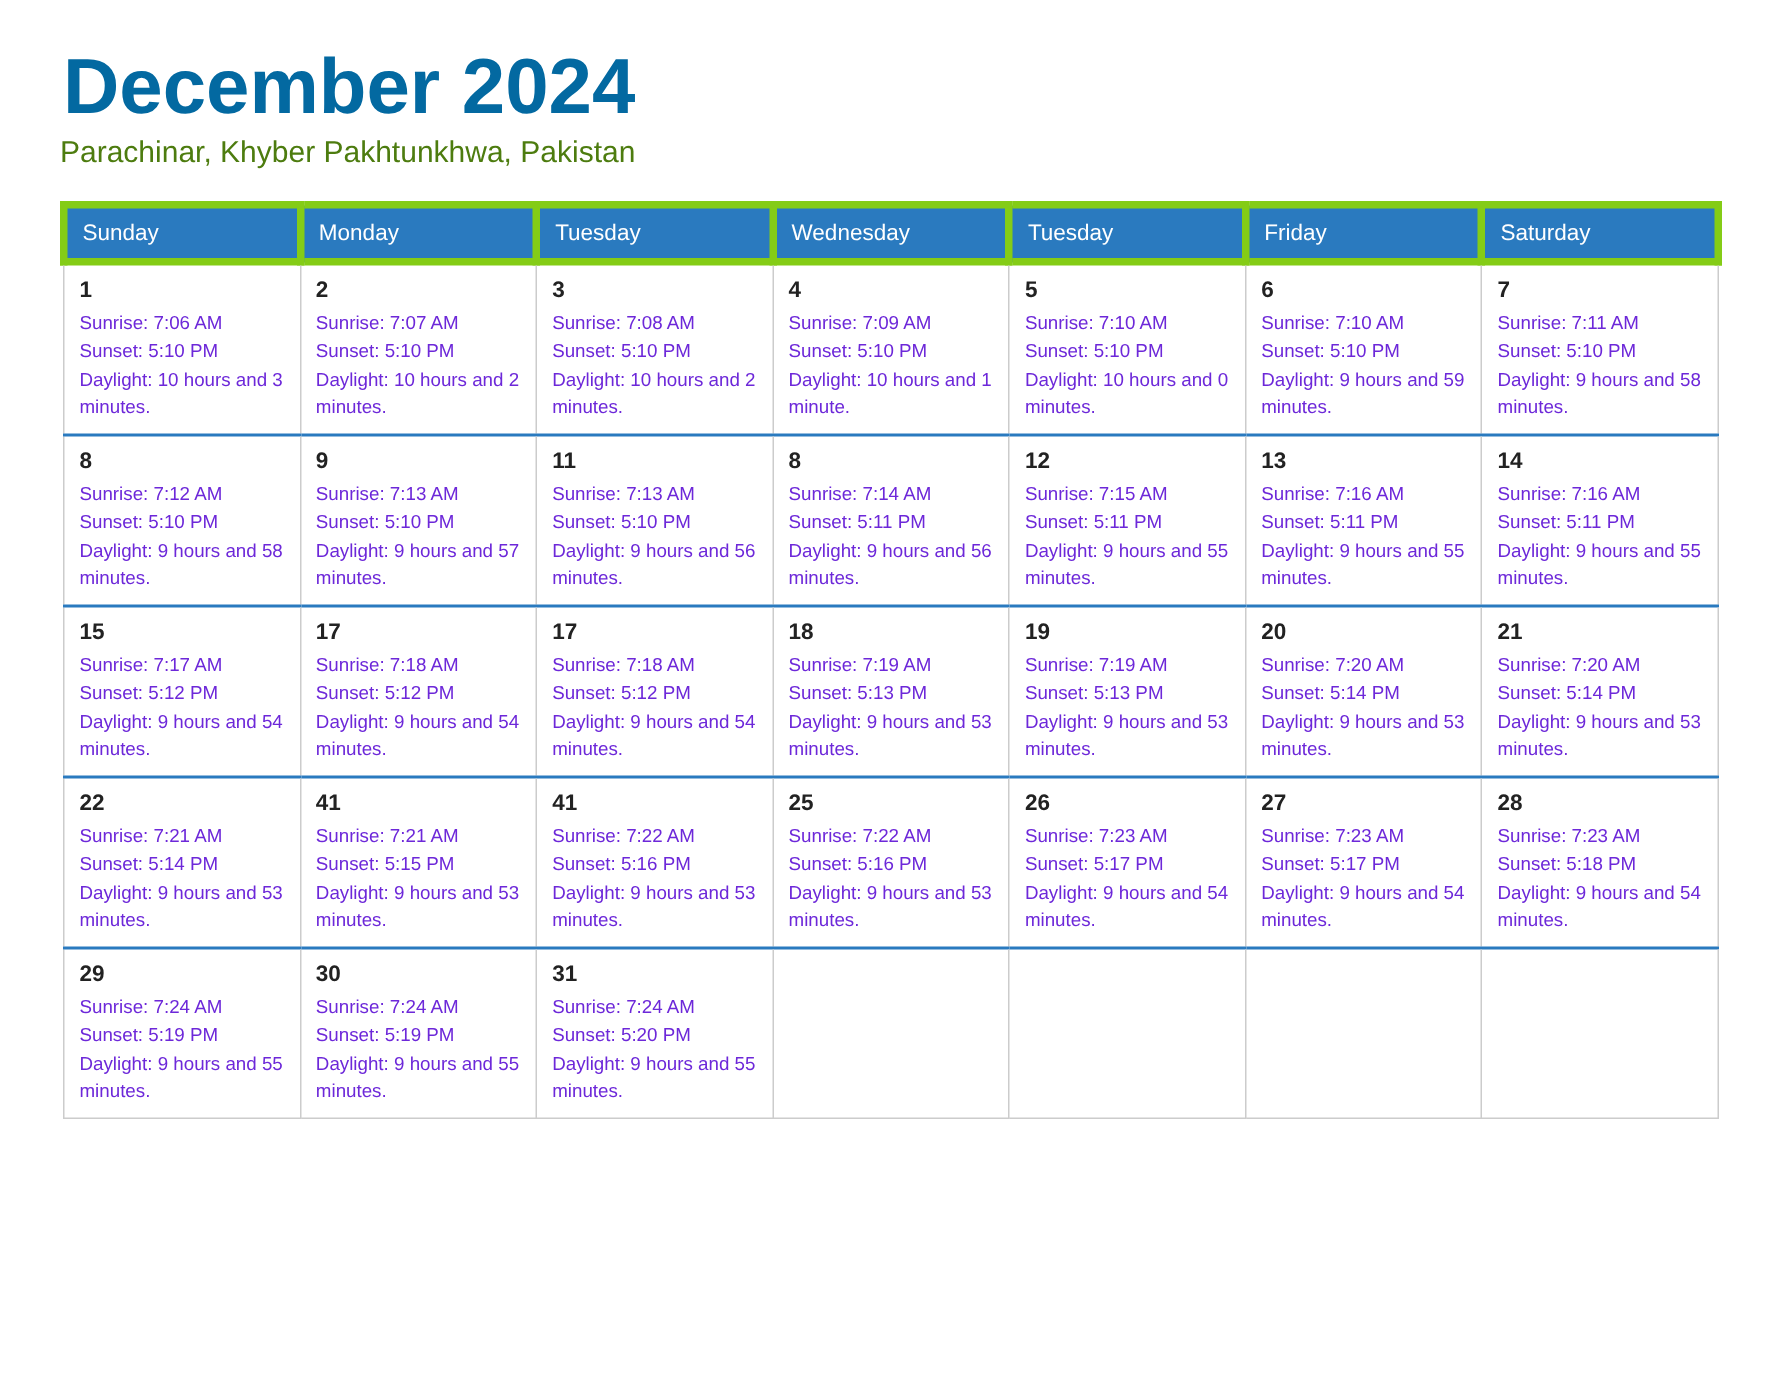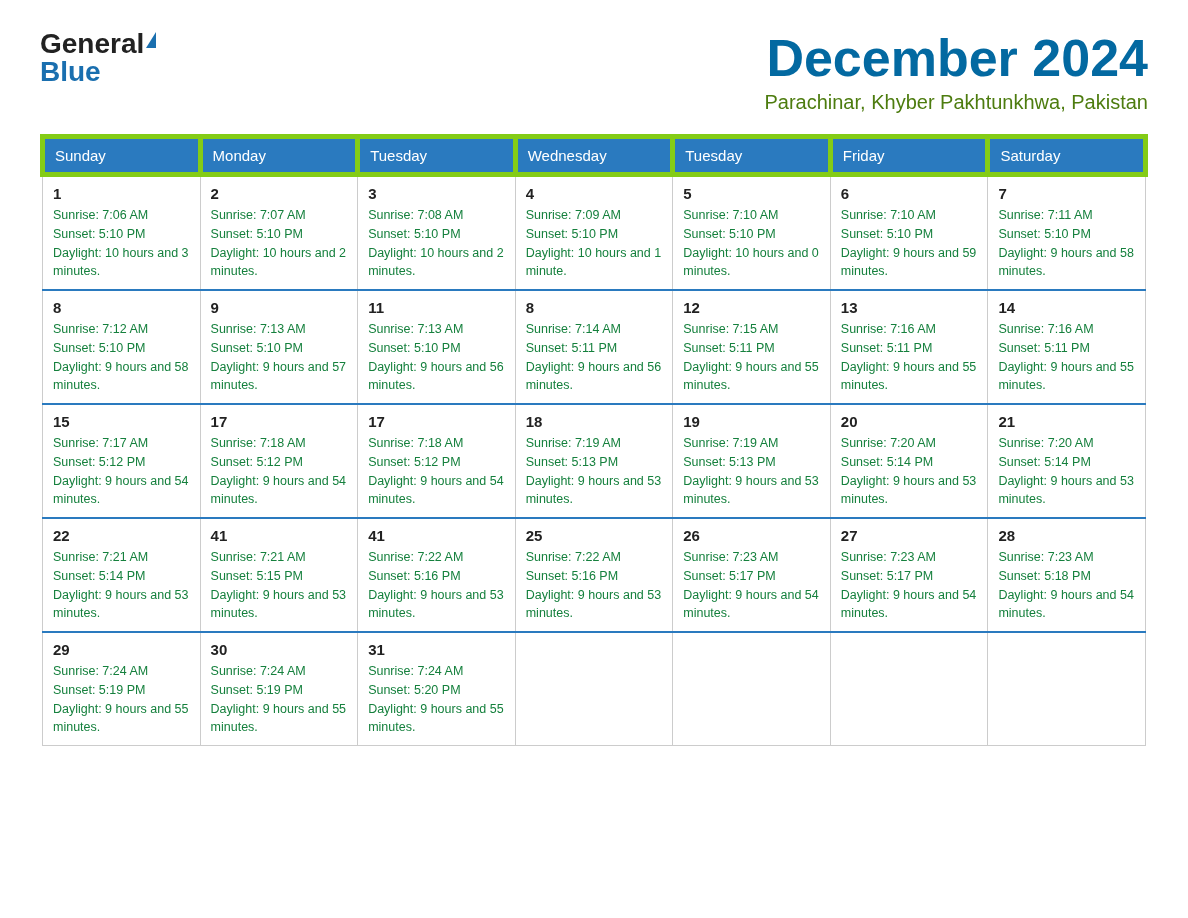--- a/index.html
+++ b/index.html
@@ -80,41 +80,34 @@
     }
     .day-number {
       font-size: 15px;
       font-weight: bold;
       color: #222;
       display: block;
       margin-bottom: 4px;
     }
     .day-info {
       font-size: 12.5px;
-      color: #15803d;
+      color: #6d28d9;
       line-height: 1.5;
     }
     .empty-cell {
       background: #fff;
     }
     .row-divider td {
       border-top: 2px solid #2a7abf;
     }
   </style>
 </head>
 <body>
 
 <div class="header">
-  <div class="logo">
-    <div style="display:flex; align-items:center;">
-      <span class="logo-general">General</span>
-      <span class="logo-triangle"></span>
-    </div>
-    <span class="logo-blue">Blue</span>
-  </div>
   <div class="title-section">
     <div class="month-title">December 2024</div>
     <div class="location">Parachinar, Khyber Pakhtunkhwa, Pakistan</div>
   </div>
 </div>
 
 <table class="calendar">
   <thead>
     <tr>
     <th>Sunday</th>

